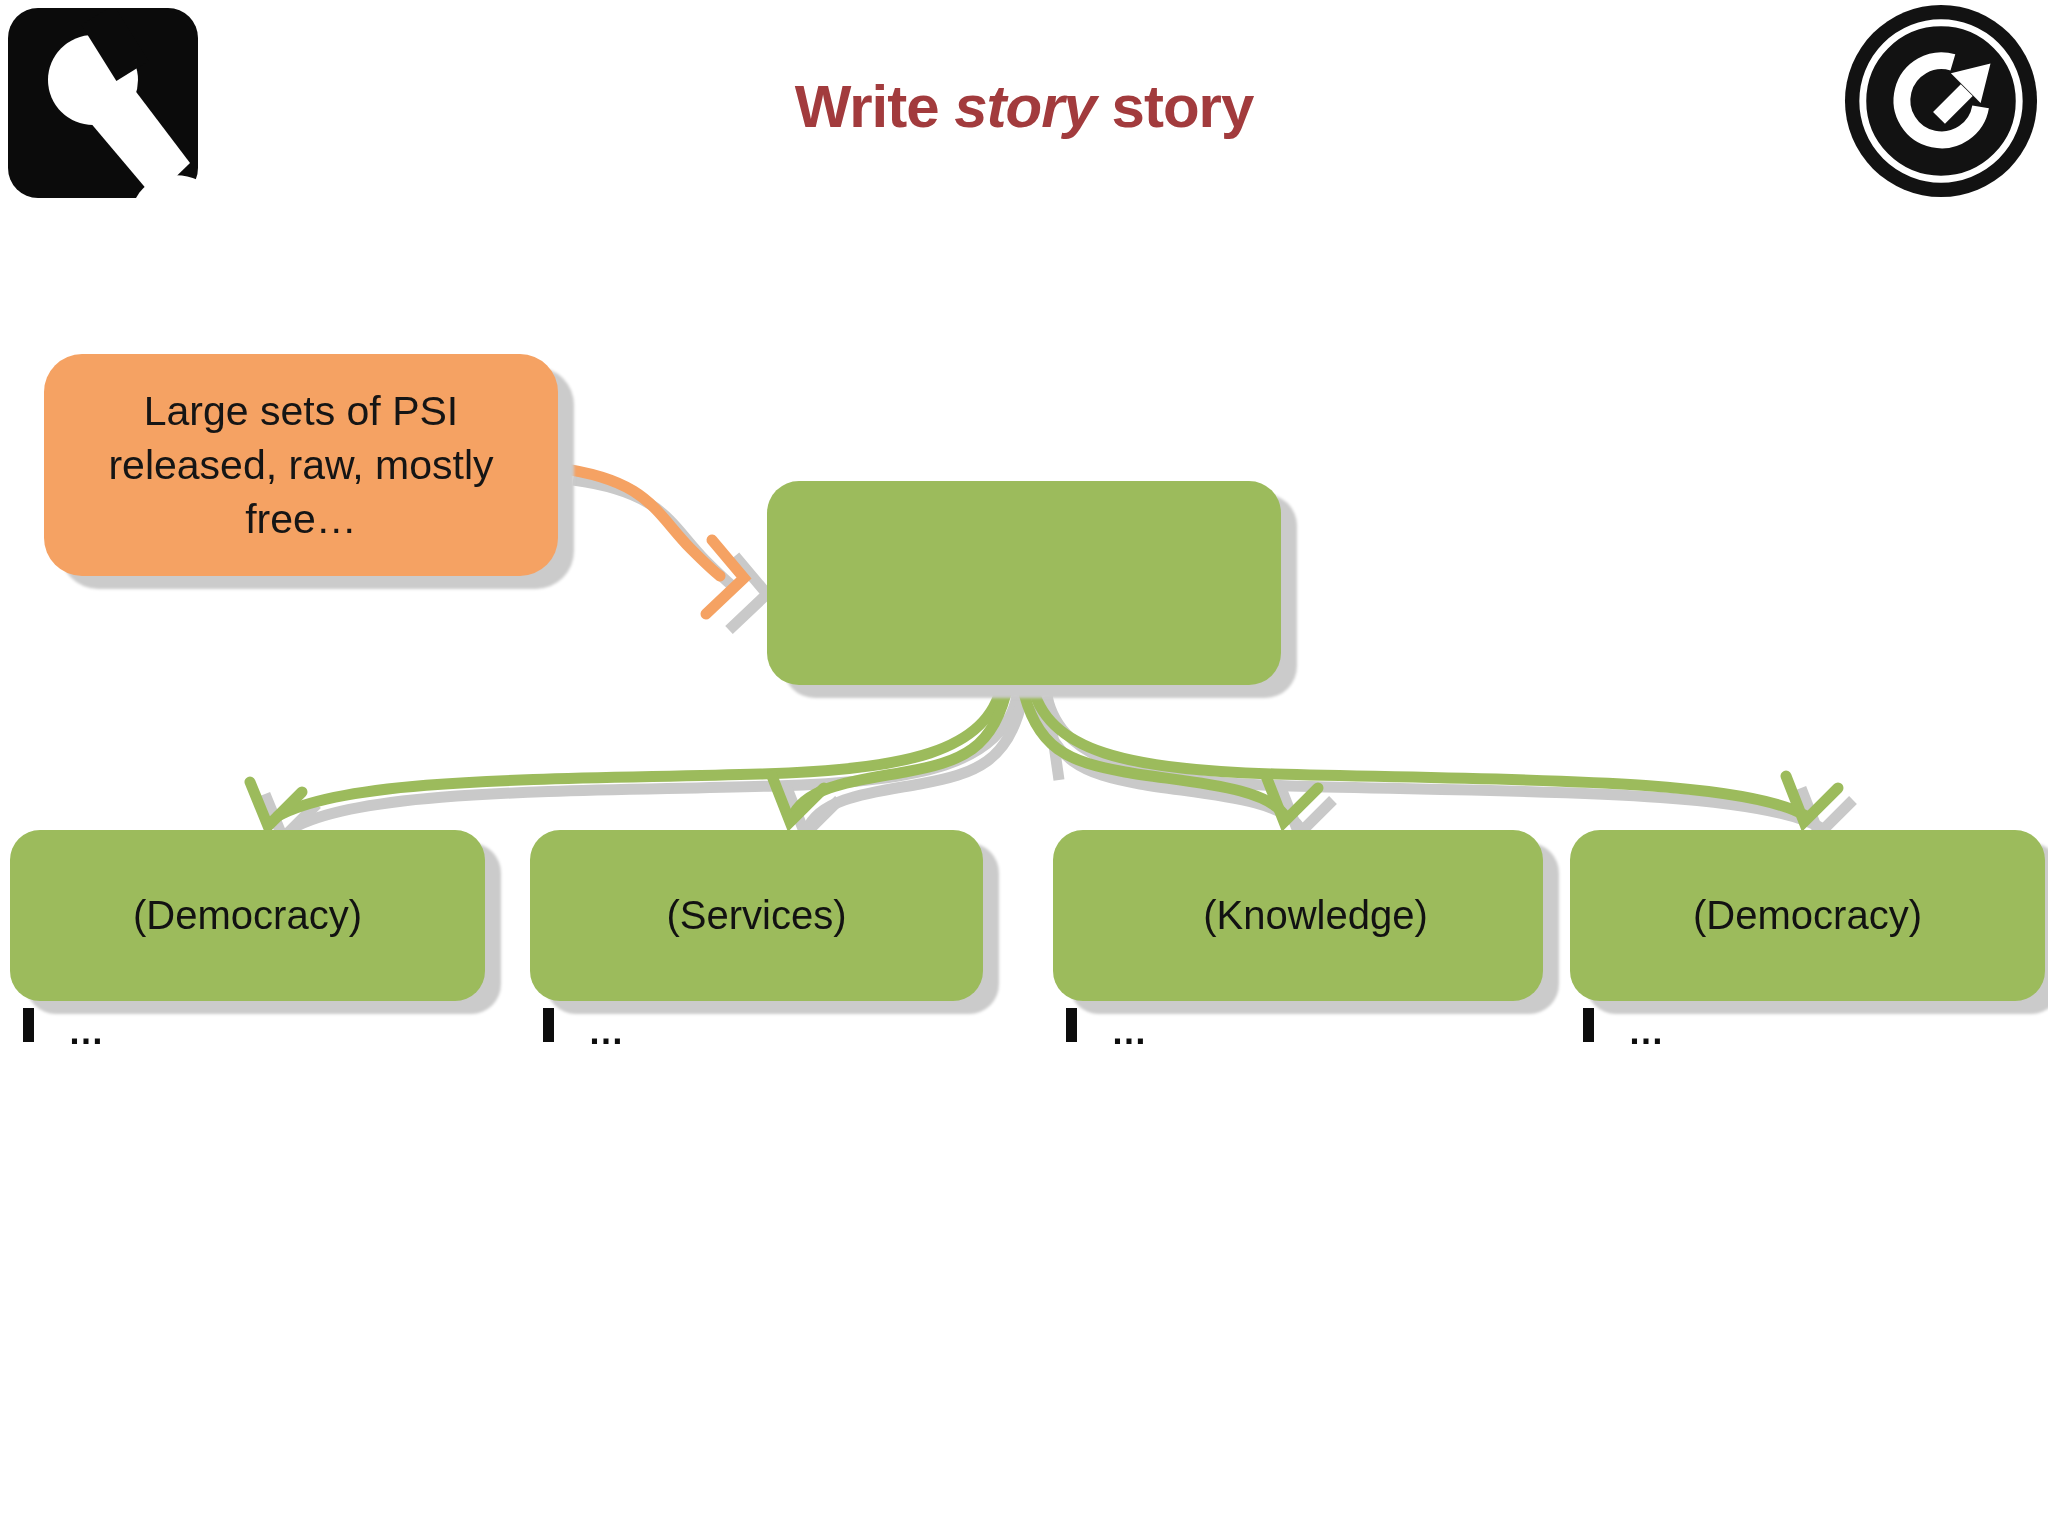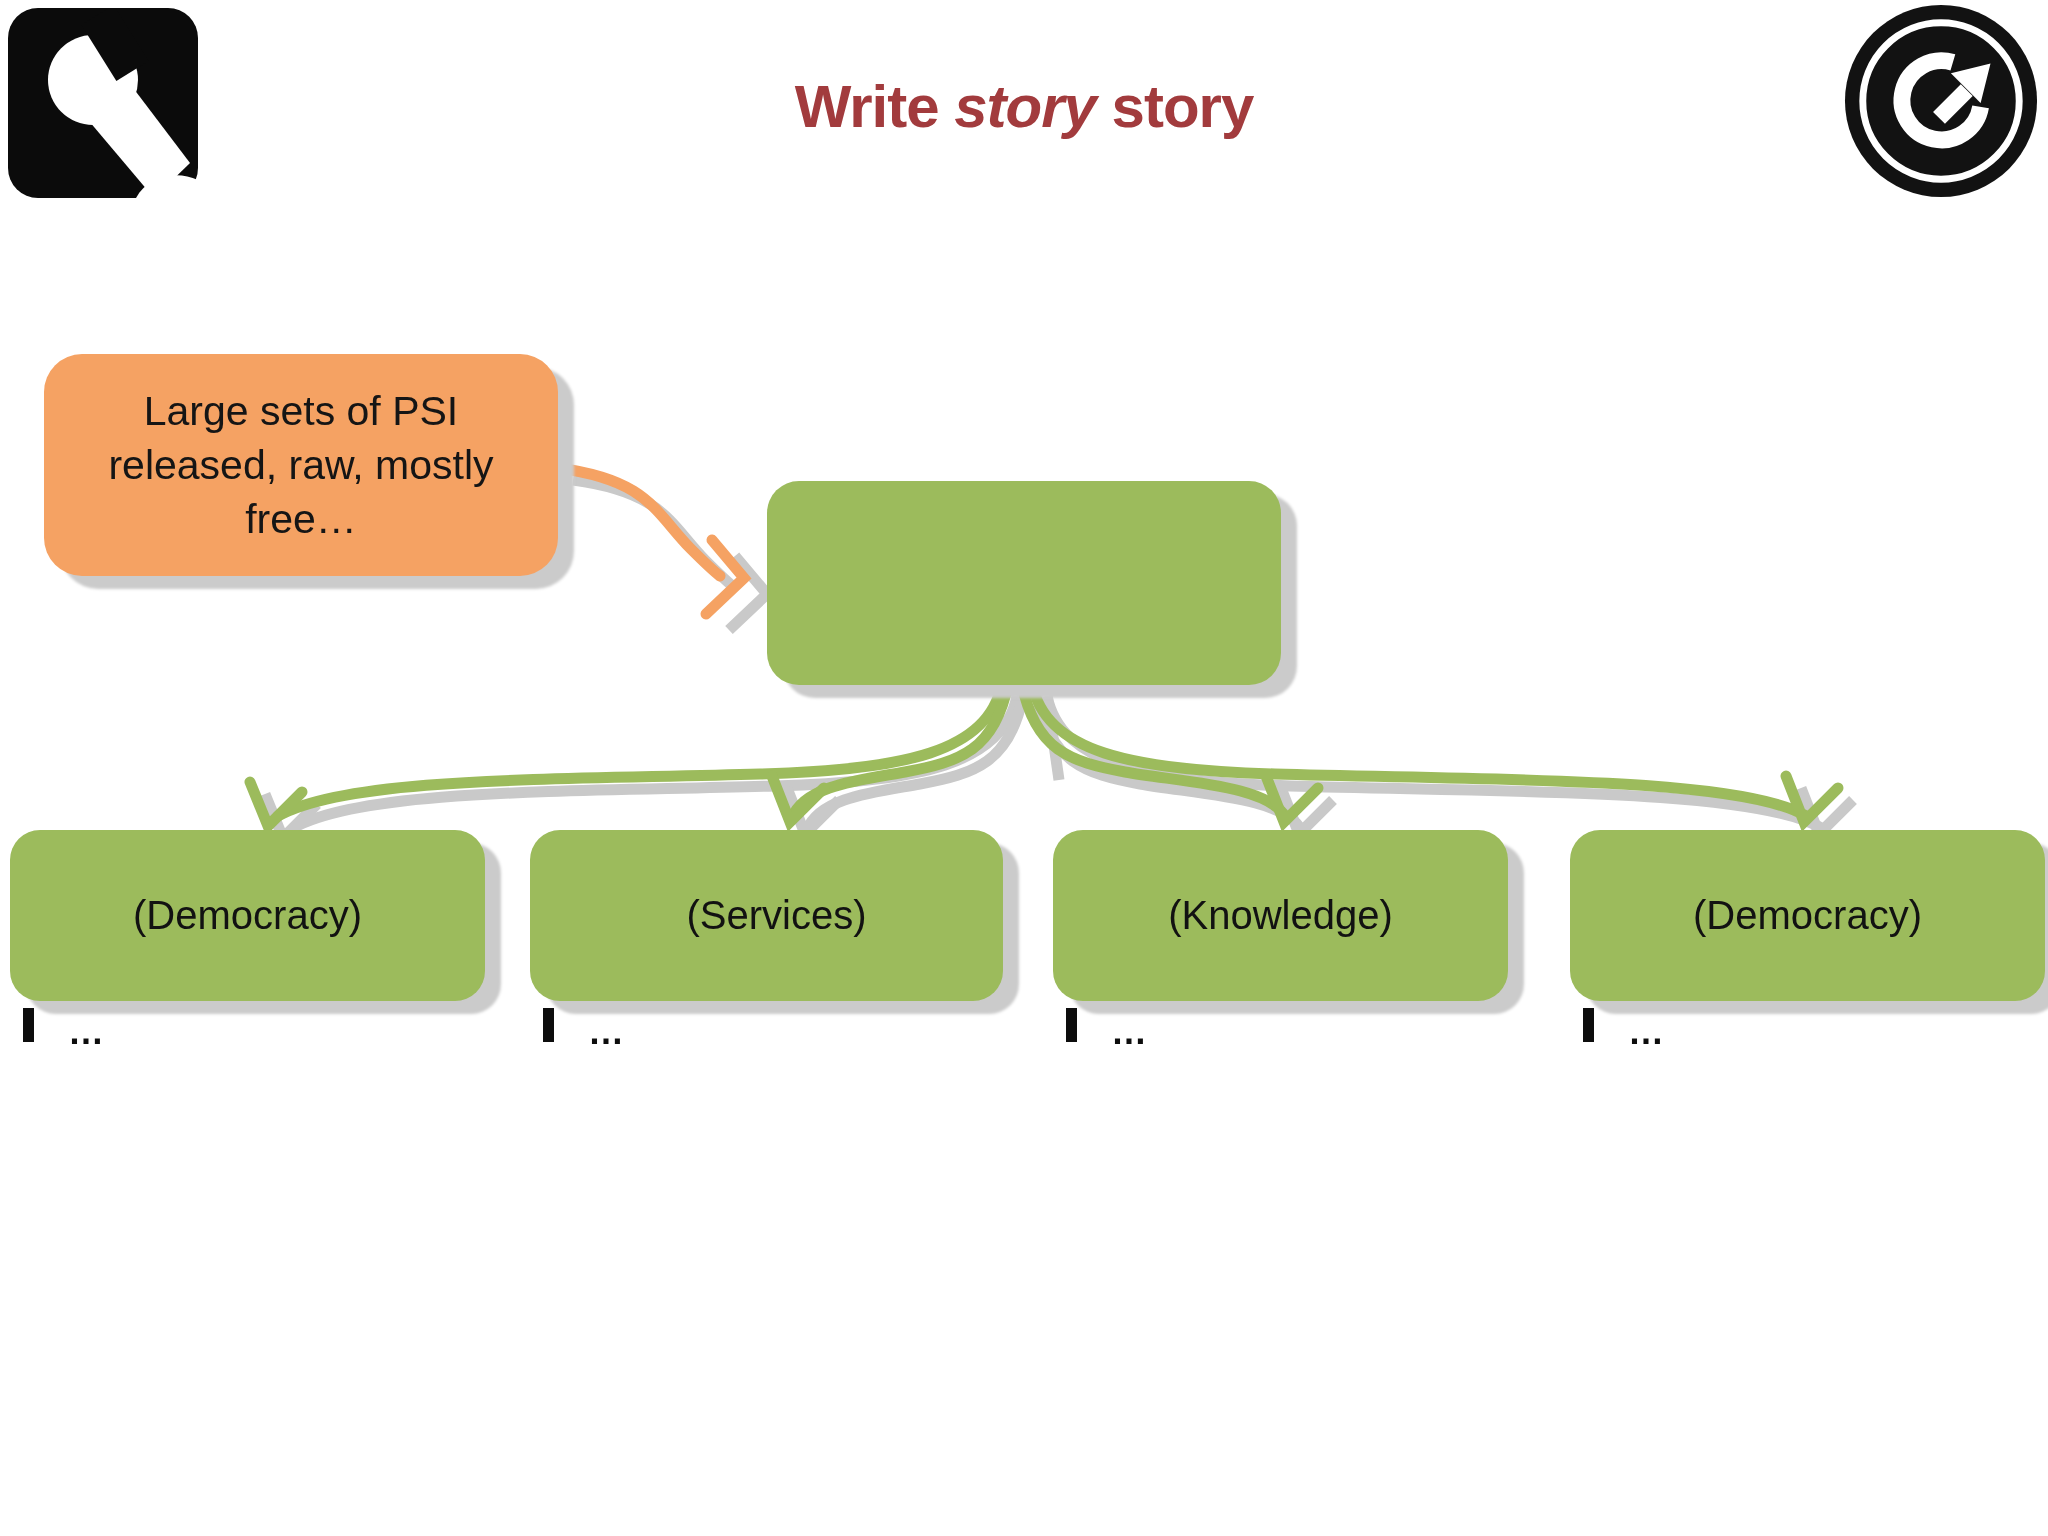--- a/index.html
+++ b/index.html
@@ -107,24 +107,24 @@
   <div style="padding:0 46px;">Large sets of PSI released, raw, mostly free…</div>
 </div>
 
 <div class="shape root-box">
   <div></div>
 </div>
 
 <div class="shape branch-box" style="left:10px;width:475px;">
   <span>(Democracy)</span>
 </div>
-<div class="shape branch-box" style="left:530px;width:453px;padding-left:20px;">
+<div class="shape branch-box" style="left:530px;width:453px;">
   <span>(Services)</span>
 </div>
-<div class="shape branch-box" style="left:1053px;width:455px;">
+<div class="shape branch-box" style="left:1053px;width:455px;padding-left:35px;">
   <span>(Knowledge)</span>
 </div>
 <div class="shape branch-box" style="left:1570px;width:475px;">
   <span>(Democracy)</span>
 </div>
 
 <div class="bullet-row" style="left:23px;">
   <span class="bullet-bar"></span>
   <span class="bullet-dots">…</span>
 </div>

